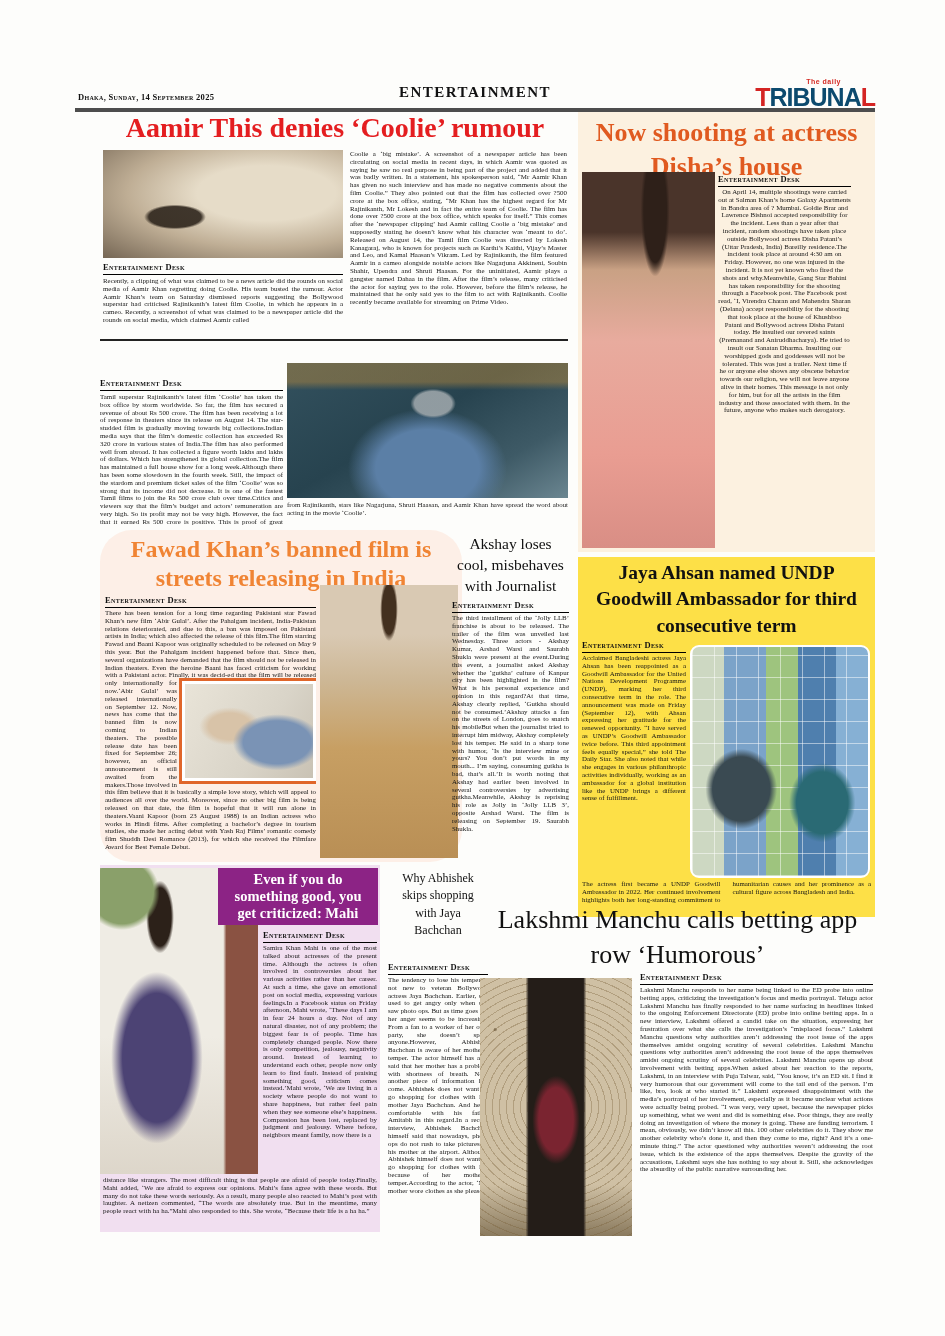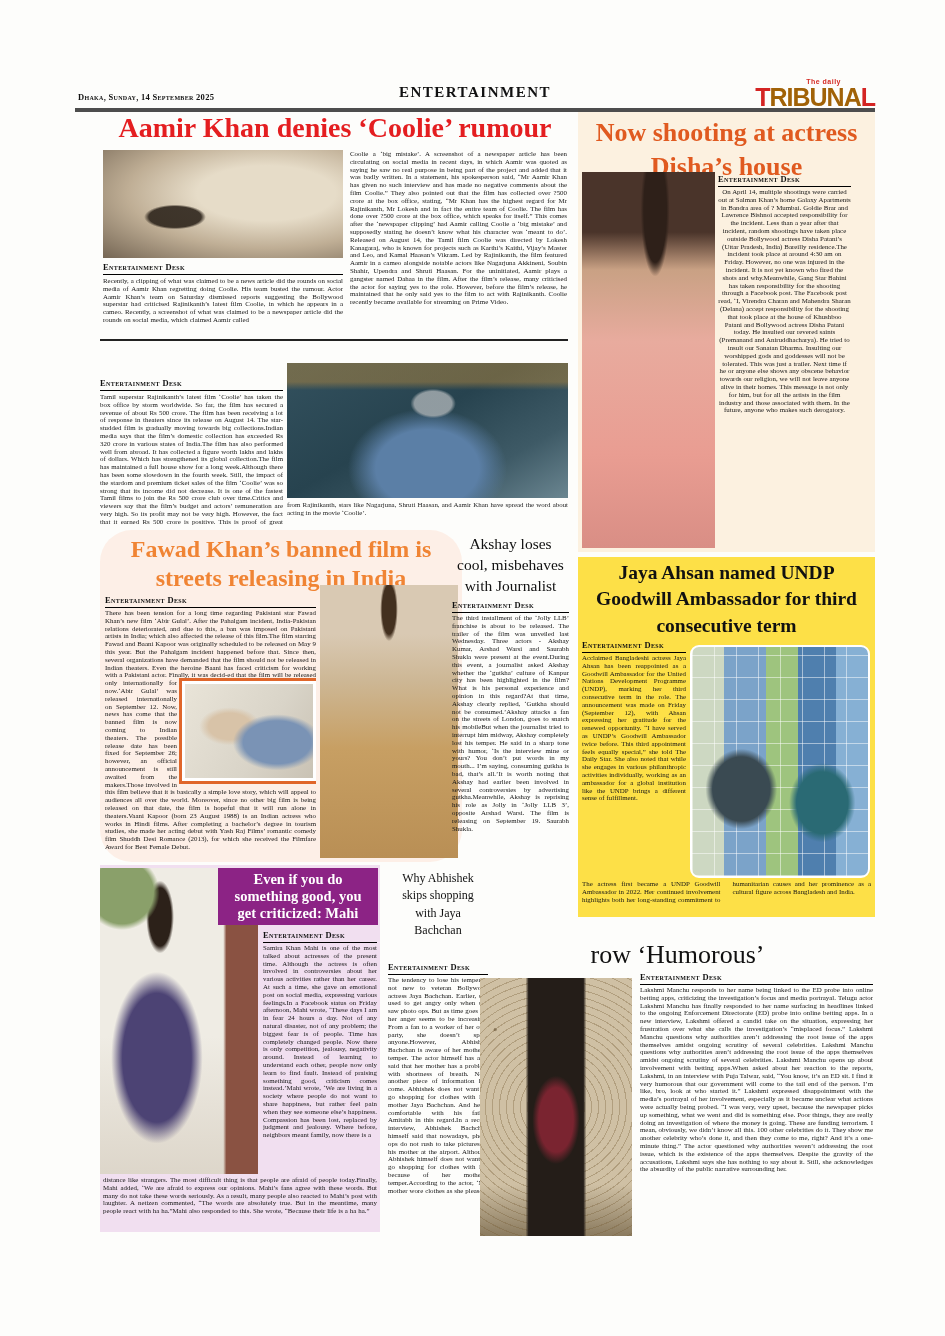--- a/index.html
+++ b/index.html
@@ -9,21 +9,21 @@
   .desk{font-weight:bold;font-variant:small-caps;font-size:8.5px;letter-spacing:.4px;border-bottom:1.4px solid #000;padding-bottom:1.5px;overflow:hidden;white-space:nowrap;}
   .rule{background:#4d4d4d;}
   .center{text-align:center;}
   
   .dateline{font-weight:bold;font-variant:small-caps;font-size:8.5px;letter-spacing:.3px;}
   .section-title{font-weight:bold;font-size:15px;letter-spacing:1.5px;font-variant:small-caps;}
   .masthead{font-family:"Liberation Sans","DejaVu Sans",sans-serif;text-align:right;}
   .tagline{color:#d42a23;font-size:7px;font-weight:bold;letter-spacing:.5px;margin-right:34px;}
   .logo{font-weight:900;font-size:25px;letter-spacing:-1px;line-height:1;}
   .logo .red{color:#d42423;}
-  .logo .blk{color:#a16207;}
+  .logo .blk{color:#0c4a6e;}
   .pagenum{display:inline-block;background:#8a8a8a;color:#fff;font-size:19px;font-weight:bold;padding:0 7px;margin-left:4px;line-height:25px;vertical-align:bottom;font-family:"Liberation Serif",serif;}
   
   .h-aamir{color:#e41e20;font-weight:bold;font-size:28px;line-height:1.05;}
   .h-super{color:#1a1a1a;font-weight:normal;font-size:25px;line-height:1.05;}
   .h-fawad{color:#f08434;font-weight:bold;font-size:24px;line-height:1.2;}
   .h-disha{color:#e05a20;font-weight:bold;font-size:26px;line-height:1.3;}
   .h-akshay{font-size:15.5px;font-weight:normal;line-height:1.35;}
   .h-jaya{font-weight:bold;font-size:19.5px;line-height:1.35;}
   .h-mahi{color:#fff;font-weight:bold;font-size:14.5px;line-height:1.18;}
   .h-abhi{font-size:12px;font-weight:normal;line-height:1.45;}
@@ -83,21 +83,21 @@
 
   <div class="abs dateline" style="left:78px;top:92px;width:260px;">Dhaka, Sunday, 14 September 2025</div>
   <div class="abs section-title center" style="left:300px;top:84px;width:350px;">ENTERTAINMENT</div>
   <div class="abs masthead" style="left:735px;top:78px;width:140px;">
     <div class="tagline">The daily</div>
     <div class="logo"><span class="red">T</span><span class="blk">RIBUNA</span><span class="red">L</span><span class="pagenum">9</span></div>
   </div>
   <div class="abs rule" style="left:75px;top:108px;width:800px;height:4px;"></div>
 
   <div class="abs" style="left:100px;top:113px;width:470px;height:228px;">
-    <div class="h-aamir center" style="position:absolute;left:0;top:0;width:470px;">Aamir Khan denies ‘Coolie’ rumour</div>
+    <div class="h-aamir center" style="position:absolute;left:0;top:0;width:470px;">Aamir This denies ‘Coolie’ rumour</div>
     <div class="photo ph-aamir" style="position:absolute;left:3px;top:37px;width:240px;height:108px;"></div>
     <div class="desk" style="position:absolute;left:3px;top:149px;width:240px;">Entertainment Desk</div>
     <div class="body-text" style="position:absolute;left:3px;top:164px;width:240px;height:62px;"><span>Recently, a clipping of what was claimed to be a news article did the rounds on social media of Aamir Khan regretting doing Coolie. His team busted the rumour.</span> <span>Actor Aamir Khan’s team on Saturday dismissed reports suggesting the Bollywood superstar had criticised Rajinikanth’s latest film Coolie, in which he appears in a cameo. Recently, a screenshot of what was claimed to be a newspaper article did the rounds on social media, which claimed Aamir called</span></div>
     <div class="body-text" style="position:absolute;left:250px;top:37px;width:217px;height:189px;">Coolie a ‘big mistake’. A screenshot of a newspaper article has been circulating on social media in recent days, in which Aamir was quoted as saying he saw no real purpose in being part of the project and added that it was badly written. In a statement, his spokesperson said, “Mr Aamir Khan has given no such interview and has made no negative comments about the film Coolie.” They also pointed out that the film has collected over ?500 crore at the box office, stating, “Mr Khan has the highest regard for Mr Rajinikanth, Mr Lokesh and in fact the entire team of Coolie. The film has done over ?500 crore at the box office, which speaks for itself.” This comes after the ‘newspaper clipping’ had Aamir calling Coolie a ‘big mistake’ and supposedly stating he doesn’t know what his character was ‘meant to do’. Released on August 14, the Tamil film Coolie was directed by Lokesh Kanagaraj, who is known for projects such as Karthi’s Kaithi, Vijay’s Master and Leo, and Kamal Haasan’s Vikram. Led by Rajinikanth, the film featured Aamir in a cameo alongside notable actors like Nagarjuna Akkineni, Soubin Shahir, Upendra and Shruti Haasan. For the uninitiated, Aamir plays a gangster named Dahaa in the film. After the film’s release, many criticised the actor for saying yes to the role. However, before the film’s release, he maintained that he only said yes to the film to act with Rajinikanth. Coolie recently became available for streaming on Prime Video.</div>
   </div>
   <div class="abs" style="left:100px;top:339px;width:468px;height:2px;background:#222;"></div>
 
   <div class="abs" style="left:100px;top:345px;width:470px;height:183px;">
     <div class="desk" style="position:absolute;left:0;top:33px;width:183px;">Entertainment Desk</div>
     <div class="body-text" style="position:absolute;left:0;top:48px;width:183px;height:133px;">Tamil superstar Rajinikanth’s latest film ‘Coolie’ has taken the box office by storm worldwide. So far, the film has secured a revenue of about Rs 500 crore. The film has been receiving a lot of response in theaters since its release on August 14. The star-studded film is gradually moving towards big collections.Indian media says that the film’s domestic collection has exceeded Rs 320 crore in various states of India.The film has also performed well from abroad. It has collected a figure worth lakhs and lakhs of dollars. Which has strengthened its global collection.The film has maintained a full house show for a long week.Although there has been some slowdown in the fourth week. Still, the impact of the stardom and premium ticket sales of the film ‘Coolie’ was so strong that its income did not decrease. It is one of the fastest Tamil films to join the Rs 500 crore club over time.Critics and viewers say that the film’s budget and actors’ remuneration are very high. So its profit may not be very high. However, the fact that it earned Rs 500 crore is positive. This is proof of great success. It is also an inspiration for many. Apart</div>
@@ -143,19 +143,19 @@
     <div class="body-text" style="position:absolute;left:3px;top:311px;width:274px;height:52px;">distance like strangers. The most difficult thing is that people are afraid of people today.Finally, Mahi added, ‘We are afraid to express our opinions. Mahi’s fans agree with these words. But many do not take these words seriously. As a result, many people also reacted to Mahi’s post with laughter. A netizen commented, “The words are absolutely true. But in the meantime, many people react with ha ha.”Mahi also responded to this. She wrote, “Because their life is a ha ha.”</div>
   </div>
 
   <div class="abs" style="left:388px;top:870px;width:100px;height:360px;">
     <div class="h-abhi center" style="position:absolute;left:0;top:0;width:100px;"><span>Why Abhishek</span><br><span>skips shopping</span><br><span>with Jaya</span><br><span>Bachchan</span></div>
     <div class="desk" style="position:absolute;left:0;top:92px;width:100px;">Entertainment Desk</div>
     <div class="body-text" style="position:absolute;left:0;top:106px;width:100px;height:250px;">The tendency to lose his temper is not new to veteran Bollywood actress Jaya Bachchan. Earlier, she used to get angry only when she saw photo ops. But as time goes by, her anger seems to be increasing. From a fan to a worker of her own party, she doesn’t spare anyone.However, Abhishek Bachchan is aware of her mother’s temper. The actor himself has also said that her mother has a problem with shortness of breath. Now another piece of information has come. Abhishek does not want to go shopping for clothes with her mother Jaya Bachchan. And he is comfortable with his father Amitabh in this regard.In a recent interview, Abhishek Bachchan himself said that nowadays, photo ops do not rush to take pictures of his mother at the airport. Although Abhishek himself does not want to go shopping for clothes with her because of her mother’s temper.According to the actor, ‘My mother wore clothes as she pleased.</div>
   </div>
 
   <div class="abs" style="left:480px;top:902px;width:395px;height:372px;">
-    <div class="h-laksh center" style="position:absolute;left:0;top:0;width:395px;"><br><span>row ‘Humorous’</span></div>
+    <div class="h-laksh center" style="position:absolute;left:0;top:0;width:395px;"><span>Lakshmi Manchu calls betting app</span><br><span>row ‘Humorous’</span></div>
     <div class="photo ph-laksh" style="position:absolute;left:0;top:76px;width:152px;height:258px;"></div>
     <div class="desk" style="position:absolute;left:160px;top:70px;width:233px;">Entertainment Desk</div>
     <div class="body-text" style="position:absolute;left:160px;top:84px;width:233px;height:286px;">Lakshmi Manchu responds to her name being linked to the ED probe into online betting apps, criticizing the investigation’s focus and media portrayal.  Telugu actor Lakshmi Manchu has finally responded to her name surfacing in headlines linked to the ongoing Enforcement Directorate (ED) probe into online betting apps. In a new interview, Lakshmi offered a candid take on the situation, expressing her frustration over what she calls the investigation’s “misplaced focus.” Lakshmi Manchu questions why authorities aren’t addressing the root issue of the apps themselves amidst ongoing scrutiny of several celebrities. Lakshmi Manchu questions why authorities aren’t addressing the root issue of the apps themselves amidst ongoing scrutiny of several celebrities. Lakshmi Manchu opens up about involvement with betting apps.When asked about her reaction to the reports, Lakshmi, in an interview with Puja Talwar, said, “You know, it’s an ED sit. I find it very humorous that our government will come to the tail end of the person. I’m like, bro, look at who started it.” Lakshmi expressed disappointment with the media’s portrayal of her involvement, especially as it became unclear what actions were actually being probed. “I was very, very upset, because the newspaper picks up something, what we went and did is something else. Poor things, they are really doing an investigation of where the money is going. These are funding terrorism. I mean, obviously, we didn’t know all this. 100 other celebrities do it. They show me another celebrity who’s done it, and then they come to me, right? And it’s a one-minute thing.” The actor questioned why authorities weren’t addressing the root issue, which is the existence of the apps themselves. Despite the gravity of the accusations, Lakshmi says she has nothing to say about it. Still, she acknowledges the absurdity of the public narrative surrounding her.</div>
   </div>
 
 </div>
 
 </body></html>

